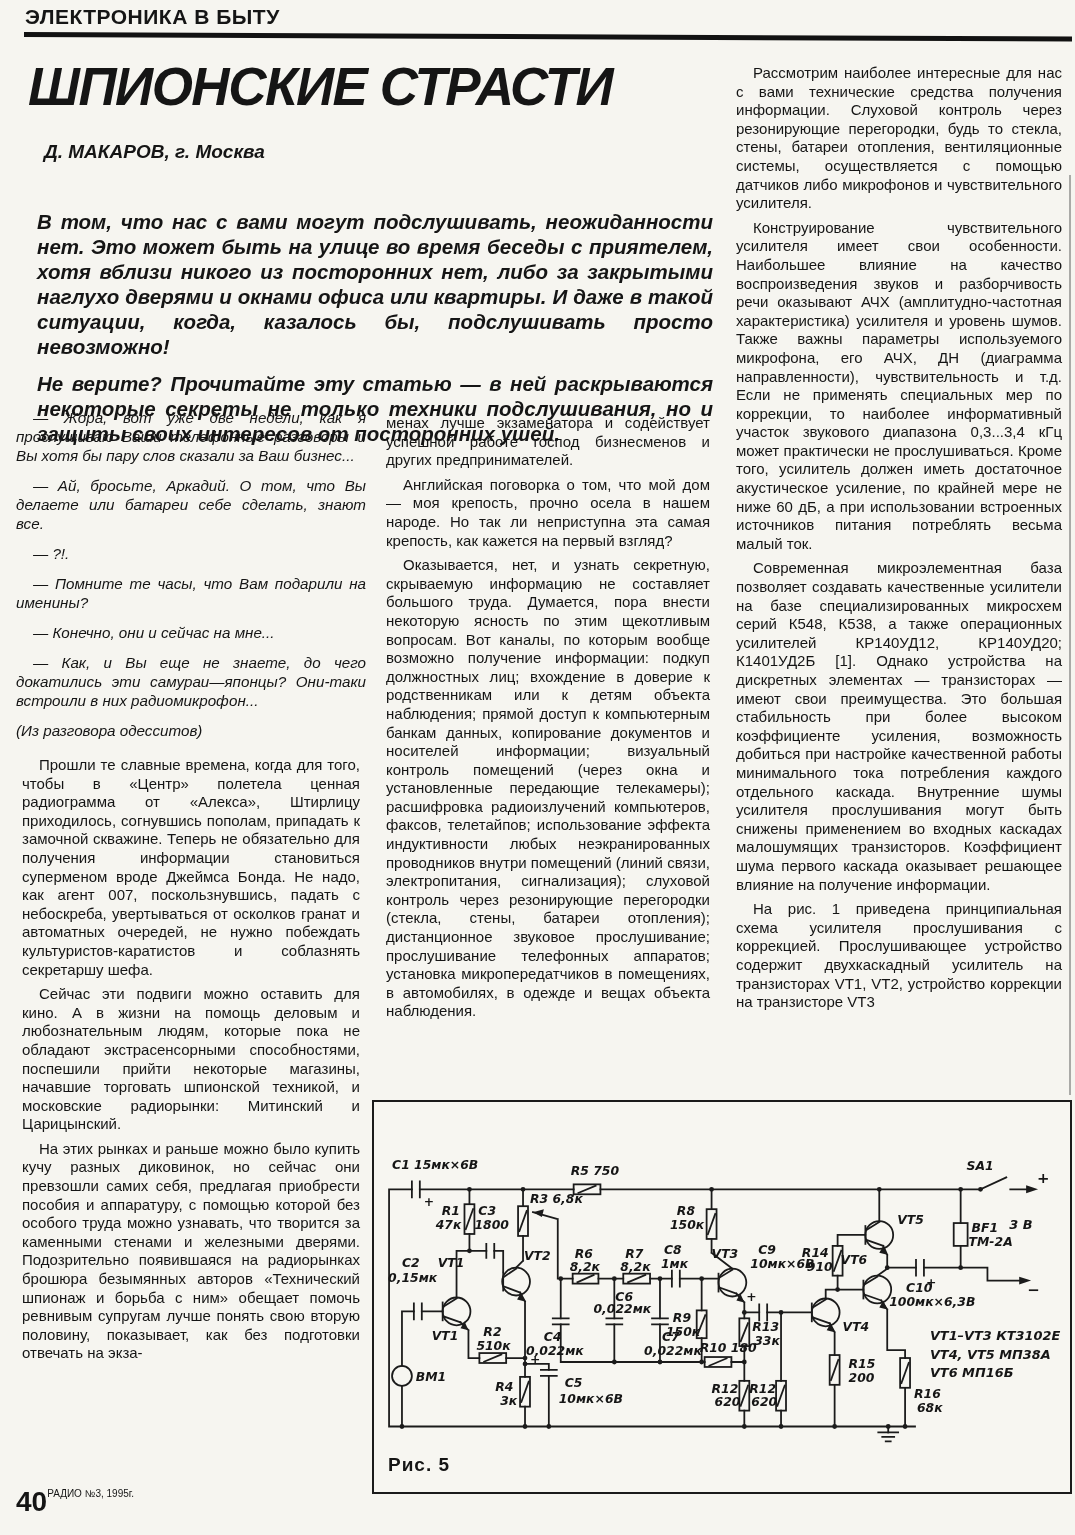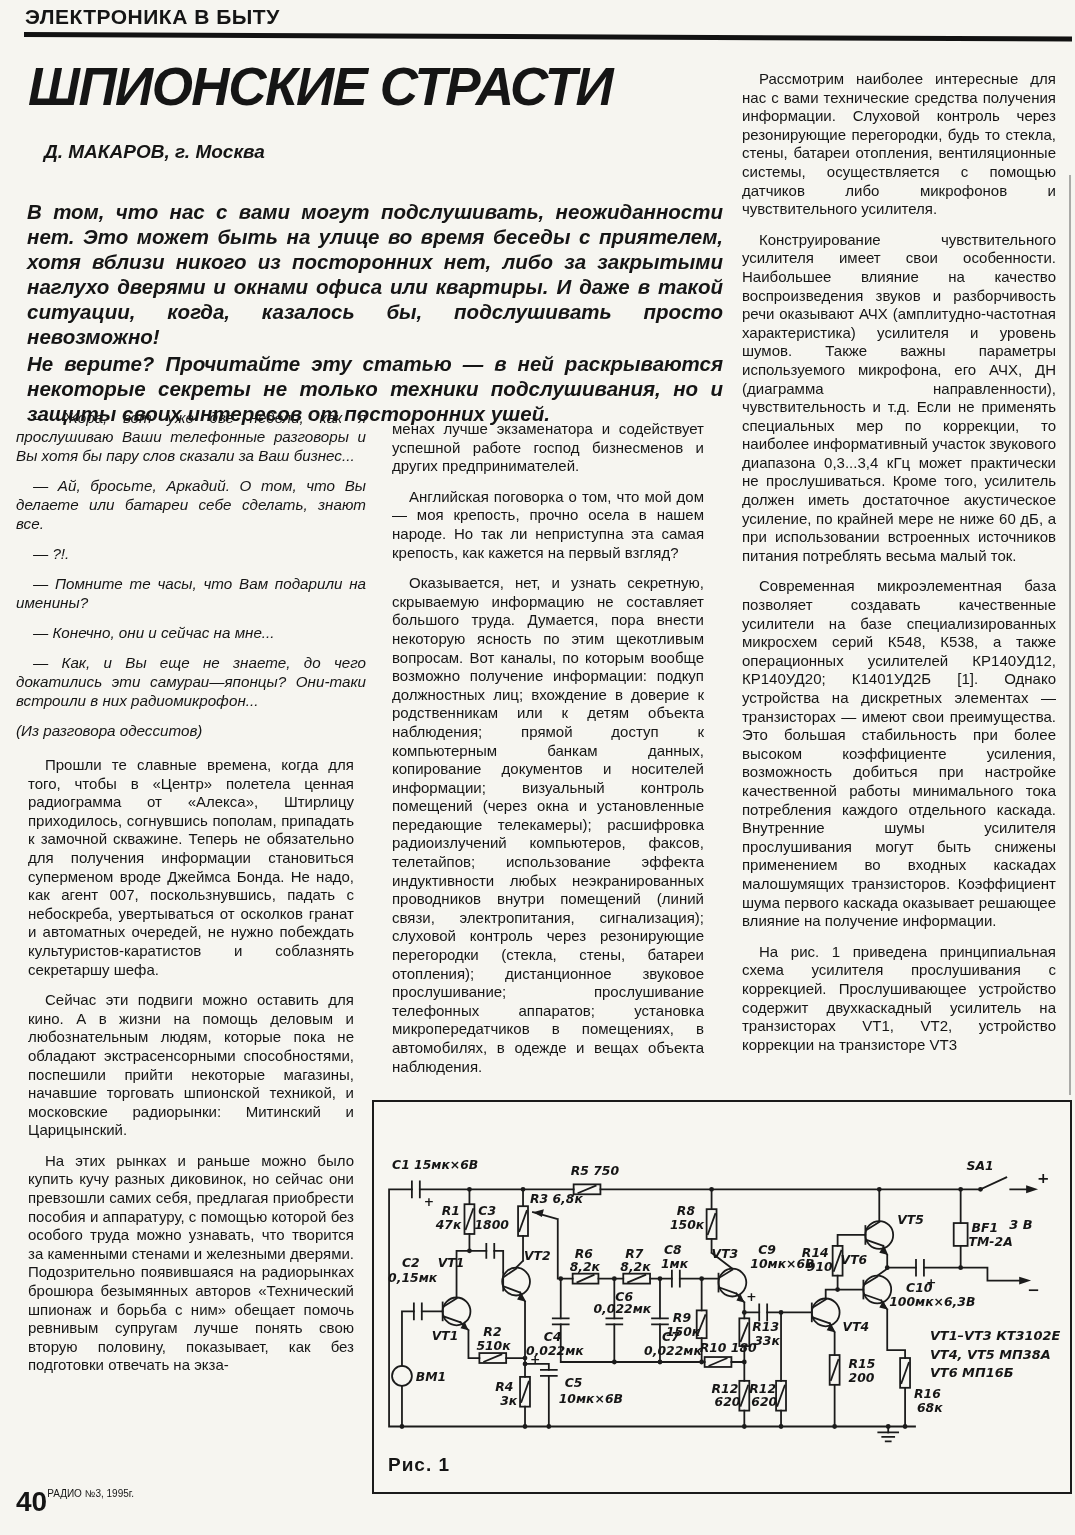--- a/index.html
+++ b/index.html
@@ -8,23 +8,23 @@
     background:#f6f5f0;color:#151515;
     font-family:"Liberation Sans",sans-serif;
     -webkit-font-smoothing:antialiased;
   }
   .abs{position:absolute}
   .rubric{left:25px;top:5px;font-size:21px;font-weight:bold;letter-spacing:.5px}
   .head-rule{left:24px;top:32px;width:1048px;height:5px;background:#121212;transform:rotate(.25deg);transform-origin:left center}
   .title{left:28px;top:56px;font-size:53px;font-weight:bold;font-style:italic;letter-spacing:-1.5px;white-space:nowrap}
   .author{left:44px;top:141px;font-size:19px;font-weight:bold;font-style:italic}
   .lead{left:25px;top:197px;width:700px;font-size:20.5px;line-height:25px;font-weight:bold;font-style:italic;text-align:justify}
-  .lead p{margin:2px}
+  .lead p{margin:12px}
   .col{text-align:justify;font-size:15px;line-height:18.6px;overflow:hidden}
-  .col p{margin:12px;text-indent:17px}
+  .col p{margin:6px;text-indent:17px}
   .col-left{left:16px;top:408px;width:350px;height:1078px}
   .col-mid{left:380px;top:408px;width:336px;height:688px}
   .col-right{left:730px;top:58px;width:338px;height:1038px}
   .dialogue p{font-style:italic;margin:0 0 11px 0;line-height:19px;font-size:15.2px}
   .attribution{text-align:left;font-style:italic;margin:4px 0 16px 0 !important;text-indent:0 !important}
   .mid-first{text-indent:0 !important}
   .schematic{left:372px;top:1100px;width:700px;height:394px;border:2.5px solid #1b1b1b;background:#f7f6f1;z-index:5;box-sizing:border-box}
   .fig-caption{left:14px;top:352px;font-size:19px;font-weight:bold;letter-spacing:1px;position:absolute}
   .footer{left:16px;top:1488px;display:flex;align-items:flex-start}
   .page-num{font-size:28px;font-weight:bold;line-height:1}
@@ -305,21 +305,21 @@
       <text x="658" y="194" class="big">−</text>
       <text x="560" y="240" class="note">VT1–VT3 КТ3102Е</text>
       <text x="560" y="259" class="note">VT4, VT5 МП38А</text>
       <text x="560" y="277" class="note">VT6 МП16Б</text>
       <text x="50" y="105">+</text>
       <text x="157" y="264">+</text>
       <text x="375" y="201">+</text>
       <text x="556" y="186">+</text>
     </g>
   </svg>
-  <div class="fig-caption">Рис. 1</div>
+  <div class="fig-caption">Рис. 5</div>
 </div>
 
 <div class="abs footer">
   <span class="page-num">40</span>
   <span class="issue">РАДИО №3, 1995г.</span>
 </div>
 
 <div class="abs page-edge"></div>
 
 </body></html>

